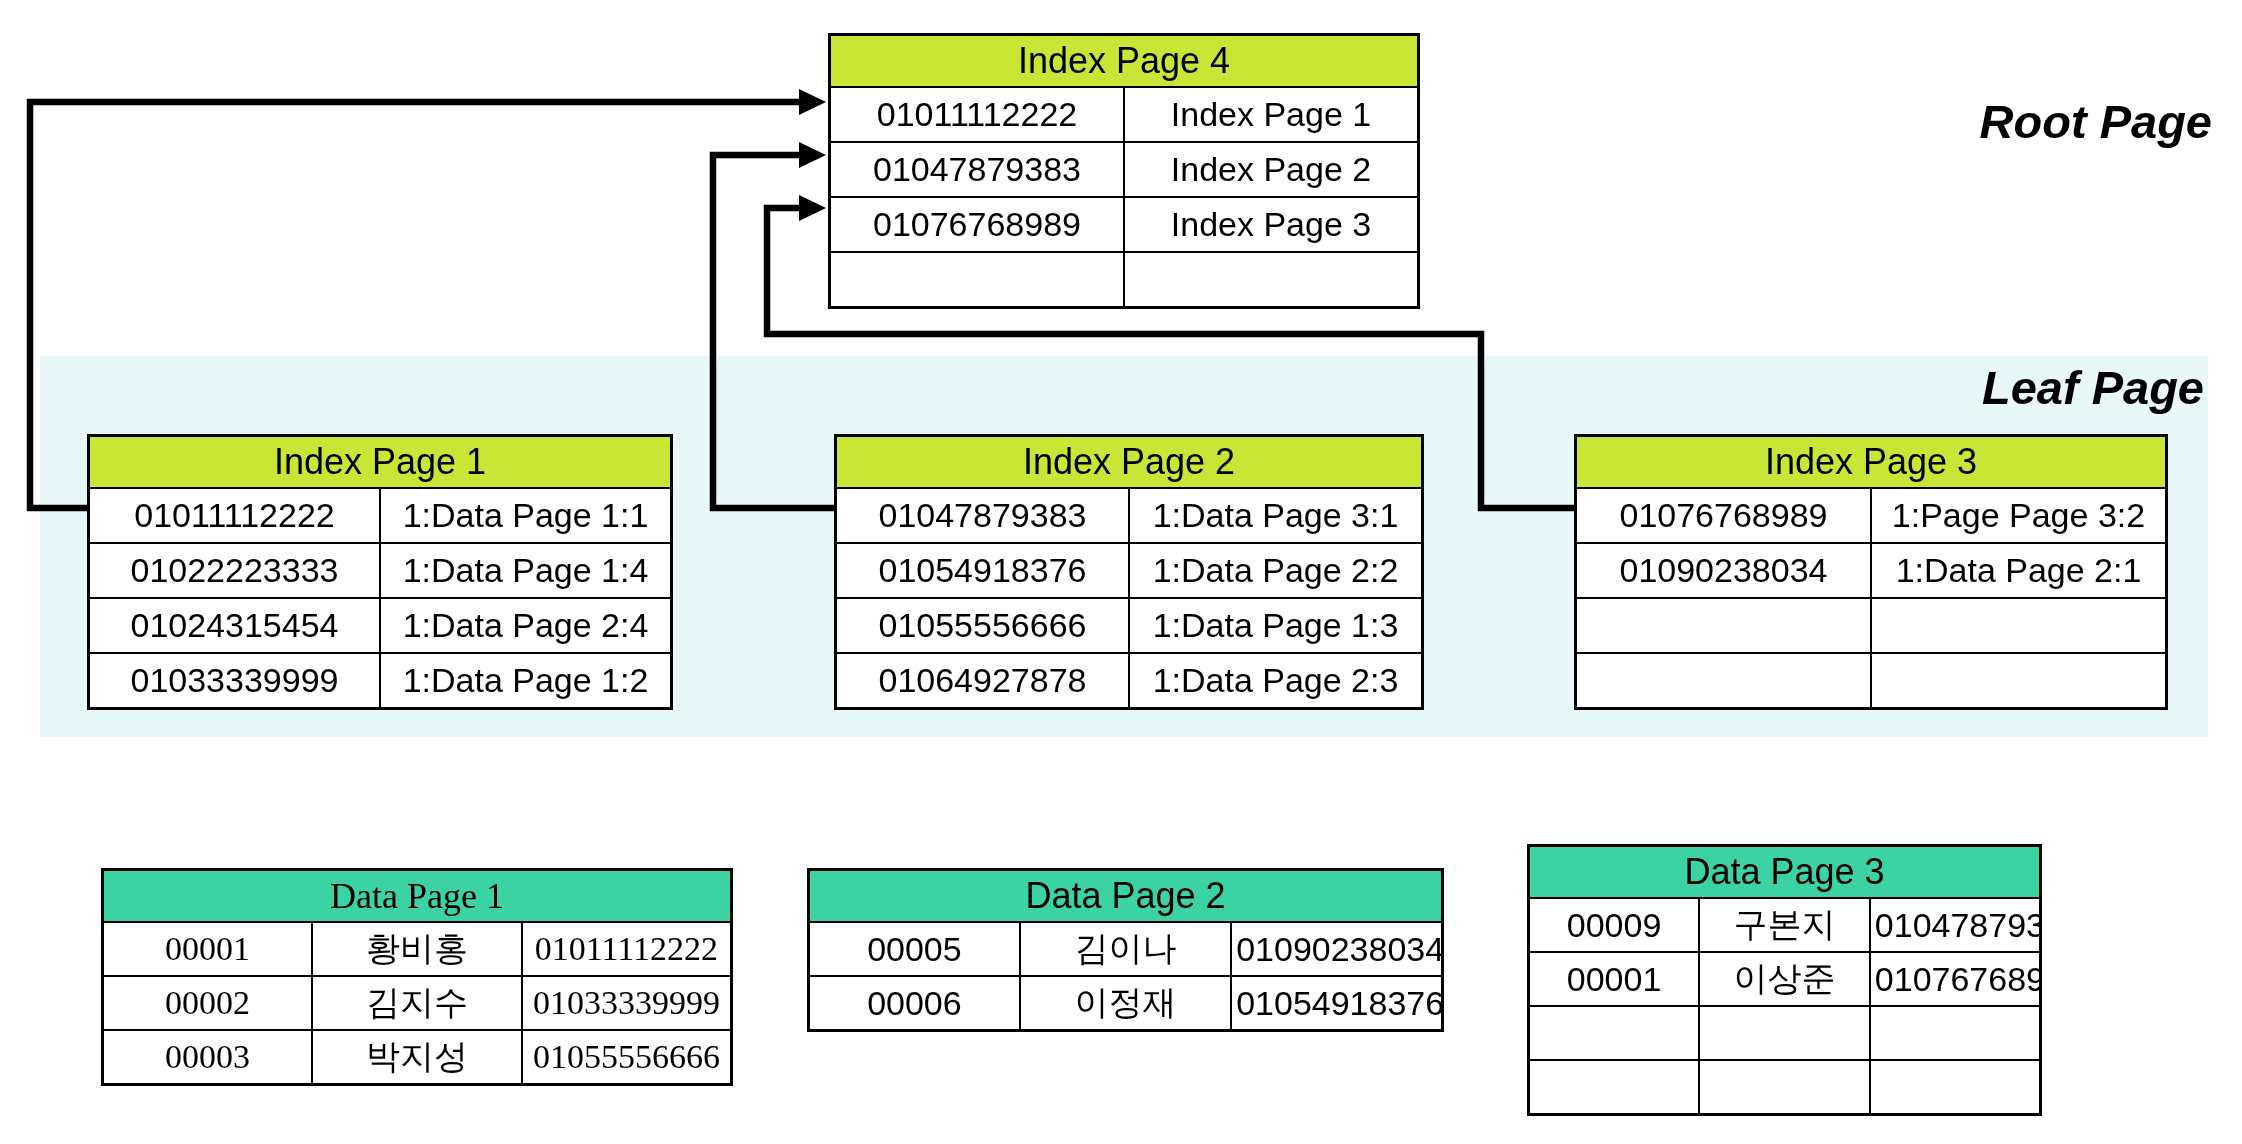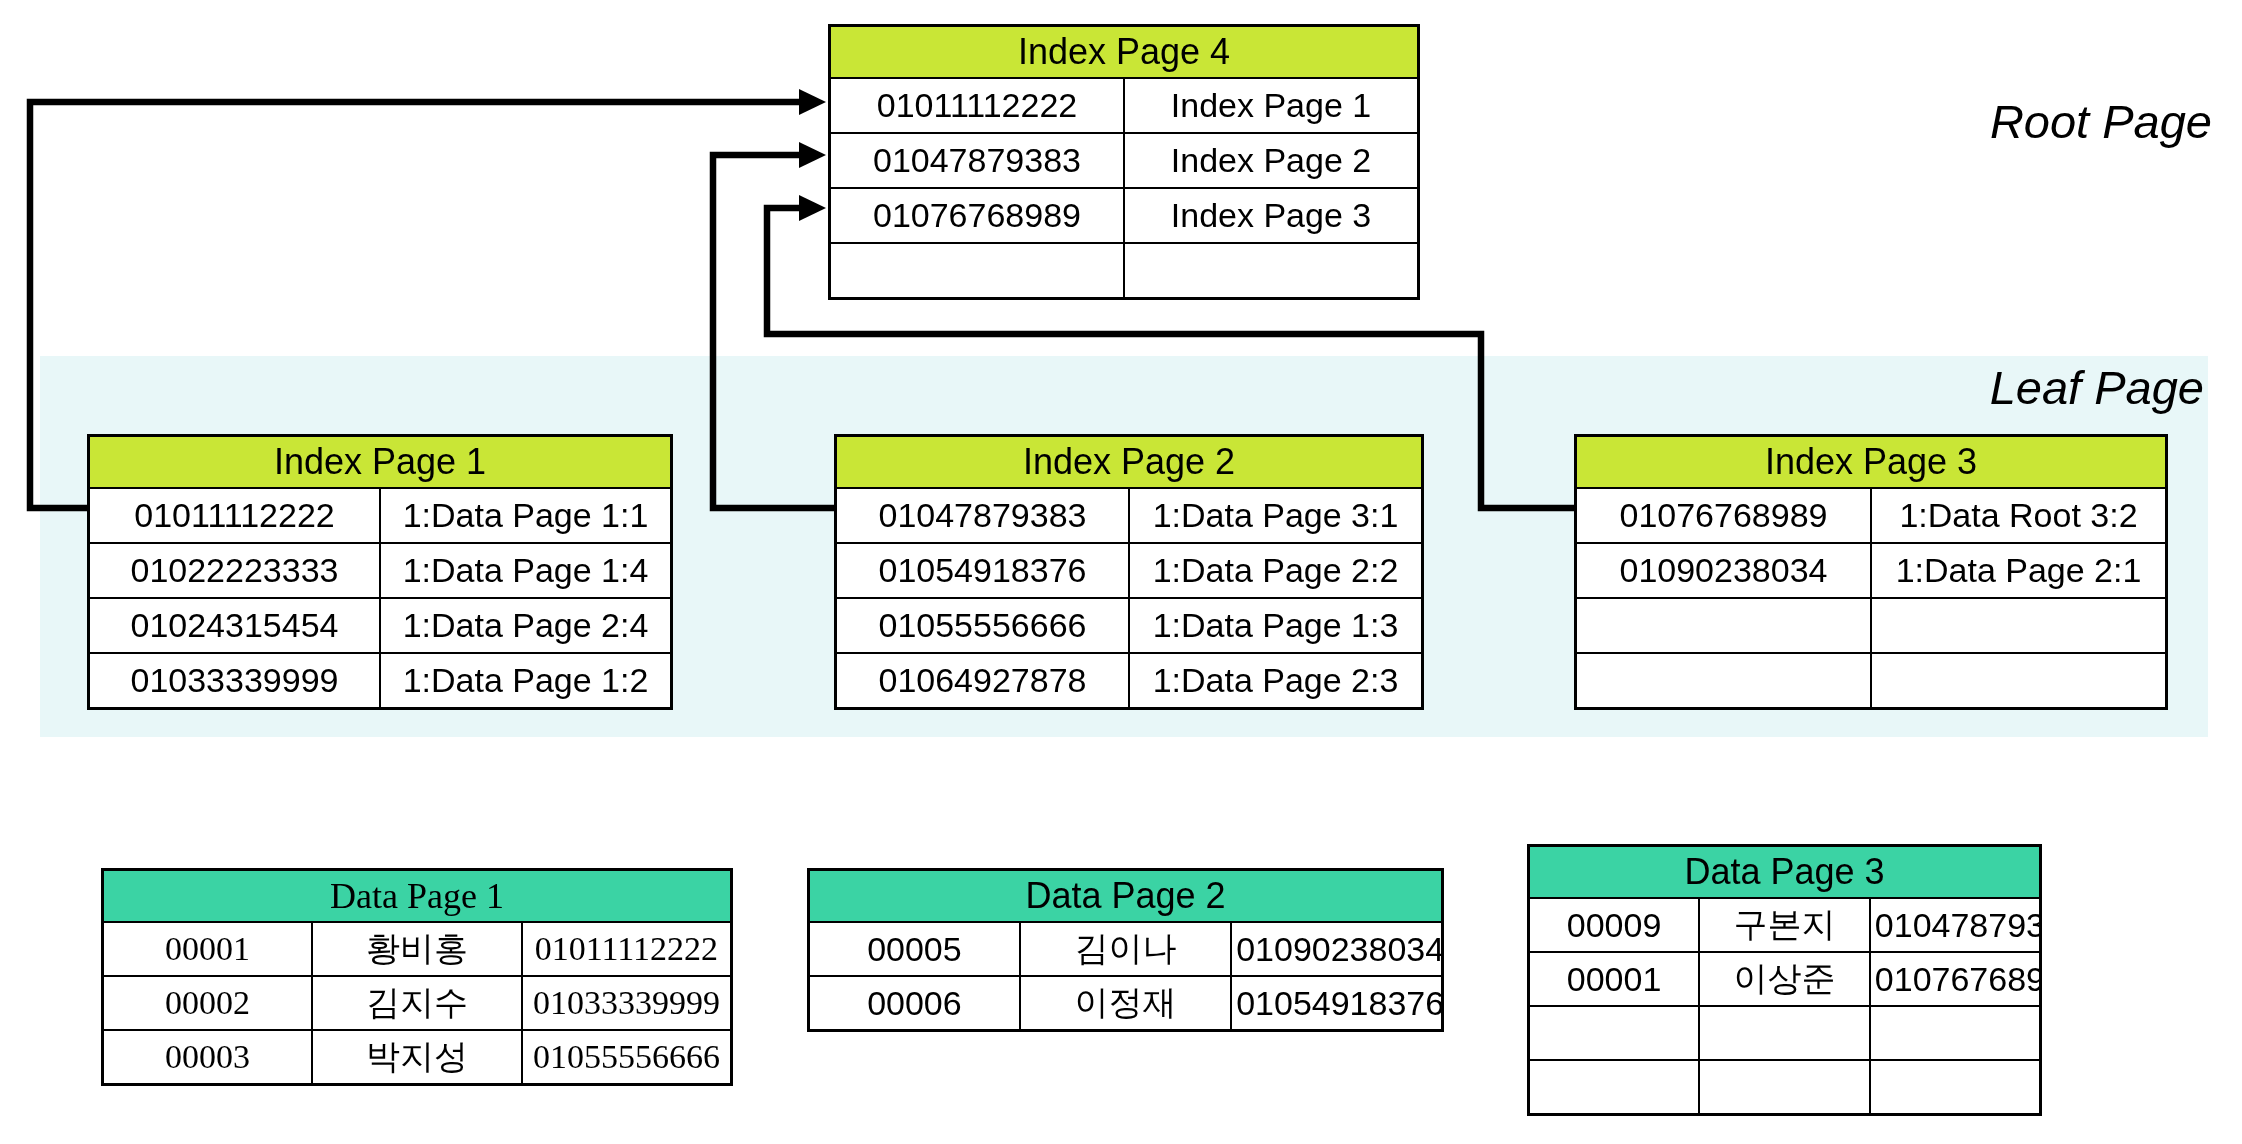--- a/index.html
+++ b/index.html
@@ -3,40 +3,40 @@
 <meta charset="utf-8">
 <style>
   html,body{margin:0;padding:0;background:#fff;}
   body{font-family:"Liberation Sans","DejaVu Sans",sans-serif;color:#000;}
   .canvas{position:relative;width:2242px;height:1144px;background:#fff;overflow:hidden;}
 
   
   .band{position:absolute;left:40px;top:356px;width:2168px;height:381px;background:var(--leaf-band,#e8f7f8);}
 
   
-  .section-label{position:absolute;font-size:47px;font-weight:400;font-style:italic;line-height:1.1;white-space:nowrap;}
+  .section-label{position:absolute;font-size:47px;font-weight:700;font-style:italic;line-height:1.1;white-space:nowrap;}
   .root-label{top:96px;right:30px;}
   .leaf-label{top:362px;right:38px;}
 
   
   table.page{position:absolute;border-collapse:collapse;table-layout:fixed;background:#fff;
              border:3px solid #000;font-size:34px;}
   table.page th{height:50px;padding:0;font-weight:400;font-size:36px;text-align:center;
                 border:2px solid #000;}
   table.page td{height:53px;padding:0 4px;text-align:center;border:2px solid #000;background:#fff;
                 overflow:hidden;white-space:nowrap;}
   table.idx th{background:var(--index-header,#c9e636);}
   table.dat th{background:var(--data-header,#3bd3a4);}
   table.idx td:first-child{width:47%;}
   table.dat td:nth-child(1){width:25.2%;}
   table.dat td:nth-child(2){width:25.8%;}
   table.dat td{height:52px;text-align:center;}
 
   
-  .t-root{left:828px;top:24px;width:592px;}
+  .t-root{left:828px;top:33px;width:592px;}
   .t-ip1{left:87px;top:434px;width:586px;}
   .t-ip2{left:834px;top:434px;width:590px;}
   .t-ip3{left:1574px;top:434px;width:594px;}
   .t-dp1{left:101px;top:868px;width:632px;font-family:Liberation Serif, serif;}
   .t-dp2{left:807px;top:868px;width:637px;}
   .t-dp3{left:1511px;top:844px;width:515px;margin-left:16px;}
 
   
   svg.arrows{position:absolute;left:0;top:0;pointer-events:none;}
   svg.arrows path{fill:none;stroke:var(--arrow,#000);stroke-width:6.5px;}
@@ -132,21 +132,21 @@
 
   <table class="page idx t-ip3">
     <thead>
       <tr>
           <th colspan="2">Index Page 3</th>
         </tr>
     </thead>
     <tbody>
         <tr>
           <td>01076768989</td>
-          <td>1:Data Root 3:2</td>
+          <td>1:Page Page 3:2</td>
         </tr>
         <tr>
           <td>01090238034</td>
           <td>1:Data Page 2:1</td>
         </tr>
         <tr>
           <td></td>
           <td></td>
         </tr>
         <tr>

